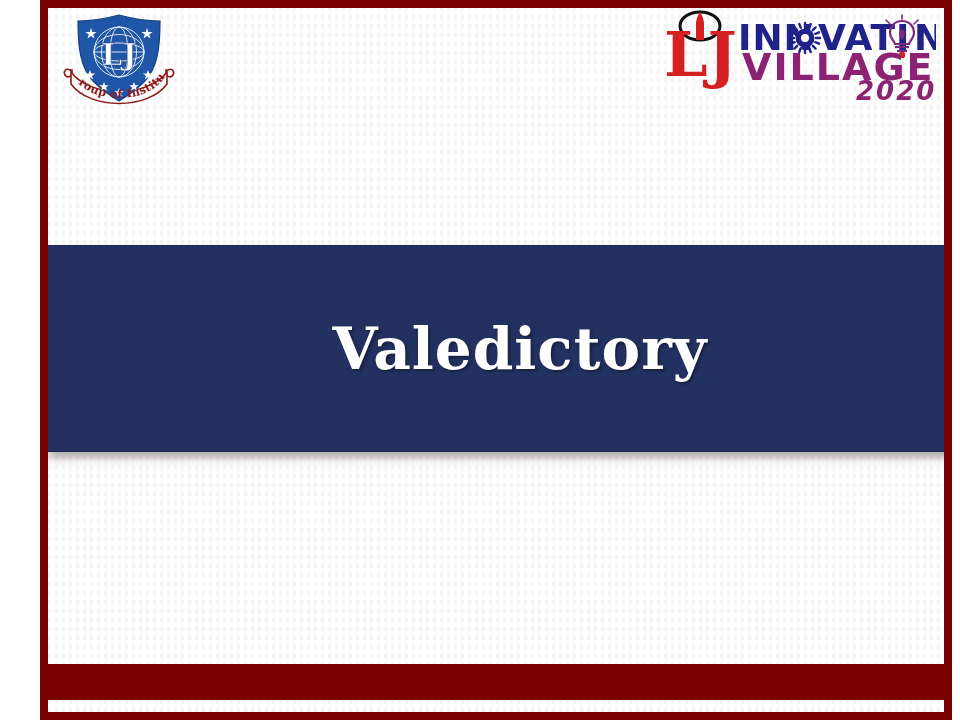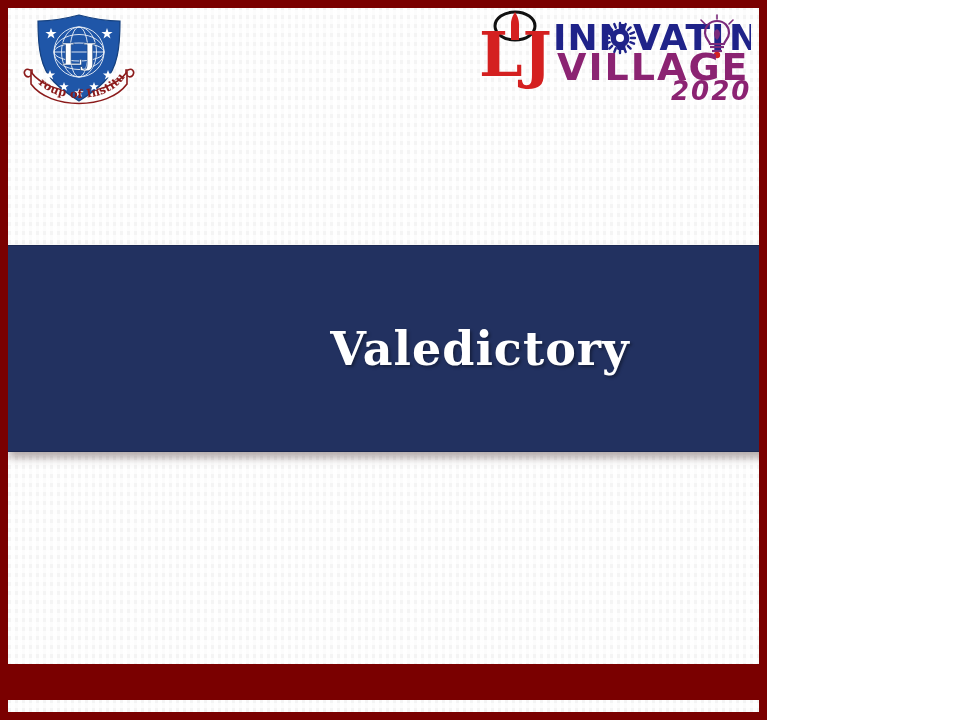--- a/index.html
+++ b/index.html
@@ -7,23 +7,24 @@
 
   html, body {
     width:960px; height:720px;
     overflow:hidden;
     font-family:"Liberation Serif", serif;
   }
 
   
   .slide{
     position:relative;
-    width:767px; height:720px;
+    width:912px; height:720px;
     background:#7a0000;
     padding:8px;
+    margin-left:40px;
   }
 
   .slide-inner{
     position:relative;
     width:100%; height:100%;
     background-color:#f4f4f4;
     
     background-image:
       repeating-linear-gradient(90deg,
         rgba(255,255,255,0) 0px,
@@ -58,21 +59,21 @@
     box-shadow:5px 6px 8px rgba(90,70,70,.45);
     display:flex;
     flex-direction:column;
     align-items:center;
     justify-content:center;
   }
   .title-line{
     color:#ffffff;
     font-family:"DejaVu Serif", serif;
     font-weight:bold;
-    font-size:46px;
+    font-size:58px;
     line-height:88px;
     letter-spacing:1px;
     text-align:center;
     white-space:nowrap;
     text-shadow:2px 2px 3px rgba(0,0,0,.35);
   }
 
   
   .bottom-bar{
     position:absolute;

